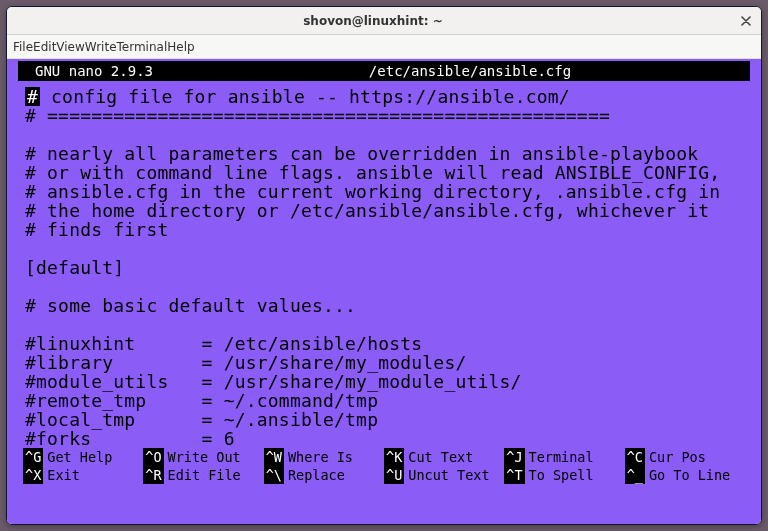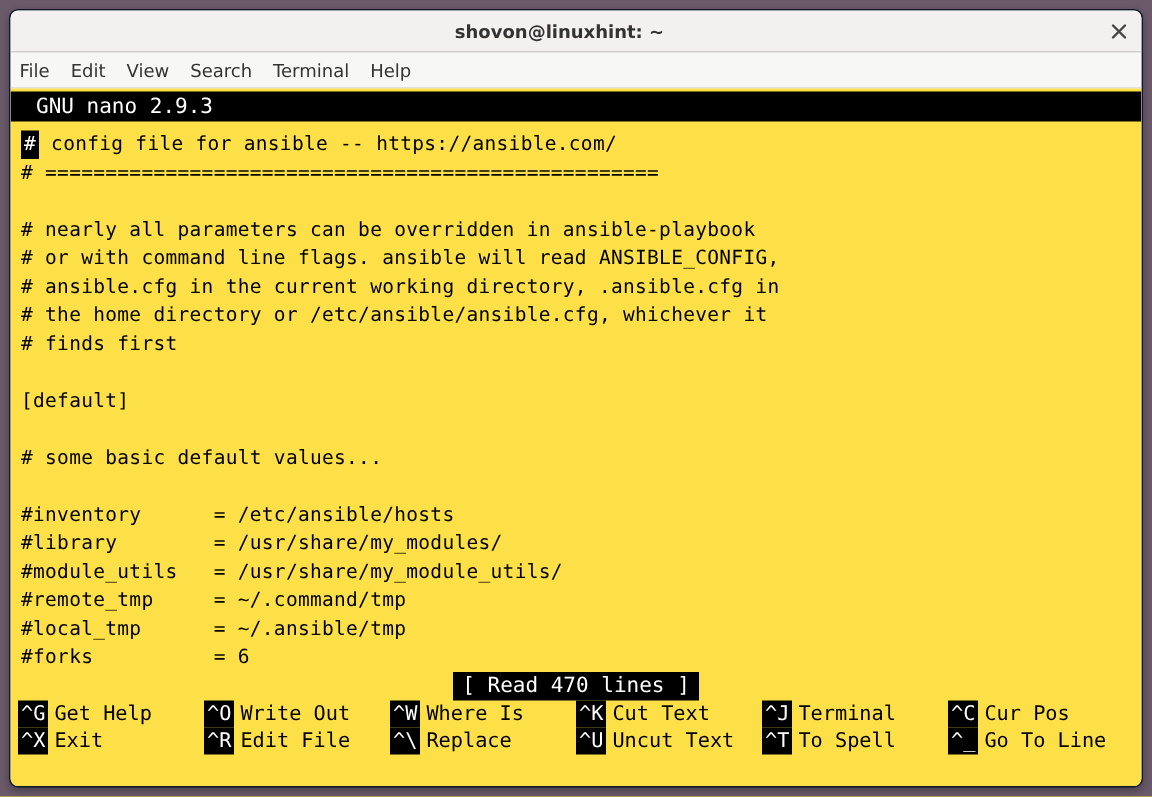--- a/index.html
+++ b/index.html
@@ -17,35 +17,35 @@
   }
   .titlebar .title { flex: 1; text-align: center; font-weight: bold; color: #333; }
   .titlebar .close {
     width: 14px; height: 14px; margin-right: 8px; display: flex;
     align-items: center; justify-content: center; cursor: pointer; color: #444;
   }
   .menubar {
     height: 24px; background: #f7f7f6; border-bottom: 1px solid #e0e0e0;
     display: flex; align-items: center; padding: 0 6px;
     font-family: "DejaVu Sans", "Segoe UI", sans-serif; font-size: 12px; color: #333;
-    gap: 14px;
+    gap: 0;
   }
   .menubar span { cursor: default; }
   .term {
-    flex: 1; background: #fde047; color: #000; font-size: 13.5px; line-height: 19px;
-    position: relative; overflow: hidden; padding: 0 3px;
+    flex: 1; background: #8b5cf6; color: #000; font-size: 13.5px; line-height: 19px;
+    position: relative; overflow: hidden; padding: 0 14px;
   }
   .nano-header {
     background: #000; color: #fff; display: flex; height: 20px; line-height: 20px;
     font-size: 14px; margin: 2px -3px 0 -3px; padding: 0 3px;
   }
   .nano-header .left { padding-left: 14px; }
   .nano-header .center { flex: 1; text-align: center; padding-left: 40px; }
   .content {
-    white-space: pre; font-size: 13px; line-height: 19px;
+    white-space: pre; font-size: 18px; line-height: 19px;
     padding: 6px 0 0 4px; letter-spacing: 0.2px;
   }
   .linehl { background: #000; color: #fff; display: inline-block; padding: 0 2px; }
   .statusrow {
     text-align: center; font-size: 14px; line-height: 19px; height: 19px;
   }
   .statusrow .linehl { padding: 0 6px; }
   .shortcuts {
     display: grid; grid-template-columns: repeat(6, 1fr);
     font-size: 13.5px; line-height: 18px; padding: 0 2px;
@@ -64,54 +64,52 @@
       <svg width="10" height="10" viewBox="0 0 10 10">
           <path d="M1 1 L9 9 M9 1 L1 9" stroke="#444" stroke-width="1.6" stroke-linecap="round"></path>
         </svg>
     </span>
   </div>
 
   <div class="menubar">
     <span>File</span>
     <span>Edit</span>
     <span>View</span>
-    <span>Search</span>
+    <span>Write</span>
     <span>Terminal</span>
     <span>Help</span>
   </div>
 
   <div class="term">
 
     <div class="nano-header">
       <span class="left">GNU nano 2.9.3</span>
+      <span class="center">/etc/ansible/ansible.cfg</span>
     </div>
 
     <div class="content"><span class="linehl">#</span> config file for ansible -- https://ansible.com/
 <span># ===================================================</span>
 <span></span>
 <span># nearly all parameters can be overridden in ansible-playbook</span>
 <span># or with command line flags. ansible will read ANSIBLE_CONFIG,</span>
 <span># ansible.cfg in the current working directory, .ansible.cfg in</span>
 <span># the home directory or /etc/ansible/ansible.cfg, whichever it</span>
 <span># finds first</span>
 <span></span>
 <span>[default]</span>
 <span></span>
 <span># some basic default values...</span>
 <span></span>
-<span>#inventory      = /etc/ansible/hosts</span>
+<span>#linuxhint      = /etc/ansible/hosts</span>
 <span>#library        = /usr/share/my_modules/</span>
 <span>#module_utils   = /usr/share/my_module_utils/</span>
 <span>#remote_tmp     = ~/.command/tmp</span>
 <span>#local_tmp      = ~/.ansible/tmp</span>
 <span>#forks          = 6</span></div>
 
-    <div class="statusrow">
-      <span class="linehl">[ Read 470 lines ]</span>
-    </div>
 
     <div class="shortcuts">
       <div class="sc"><span class="key">^G</span><span>Get Help</span></div>
       <div class="sc"><span class="key">^O</span><span>Write Out</span></div>
       <div class="sc"><span class="key">^W</span><span>Where Is</span></div>
       <div class="sc"><span class="key">^K</span><span>Cut Text</span></div>
       <div class="sc"><span class="key">^J</span><span>Terminal</span></div>
       <div class="sc"><span class="key">^C</span><span>Cur Pos</span></div>
     </div>
     <div class="shortcuts">

